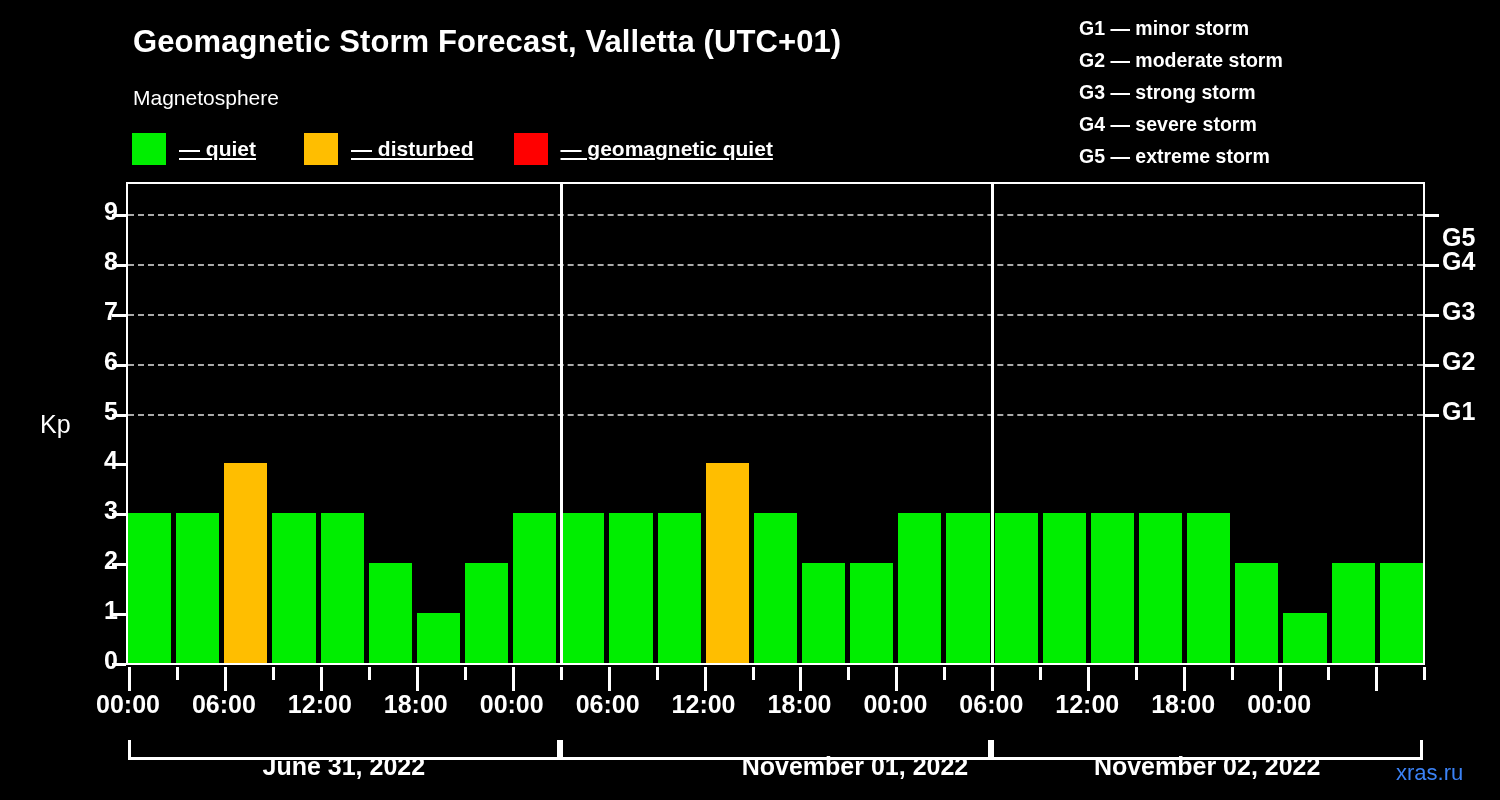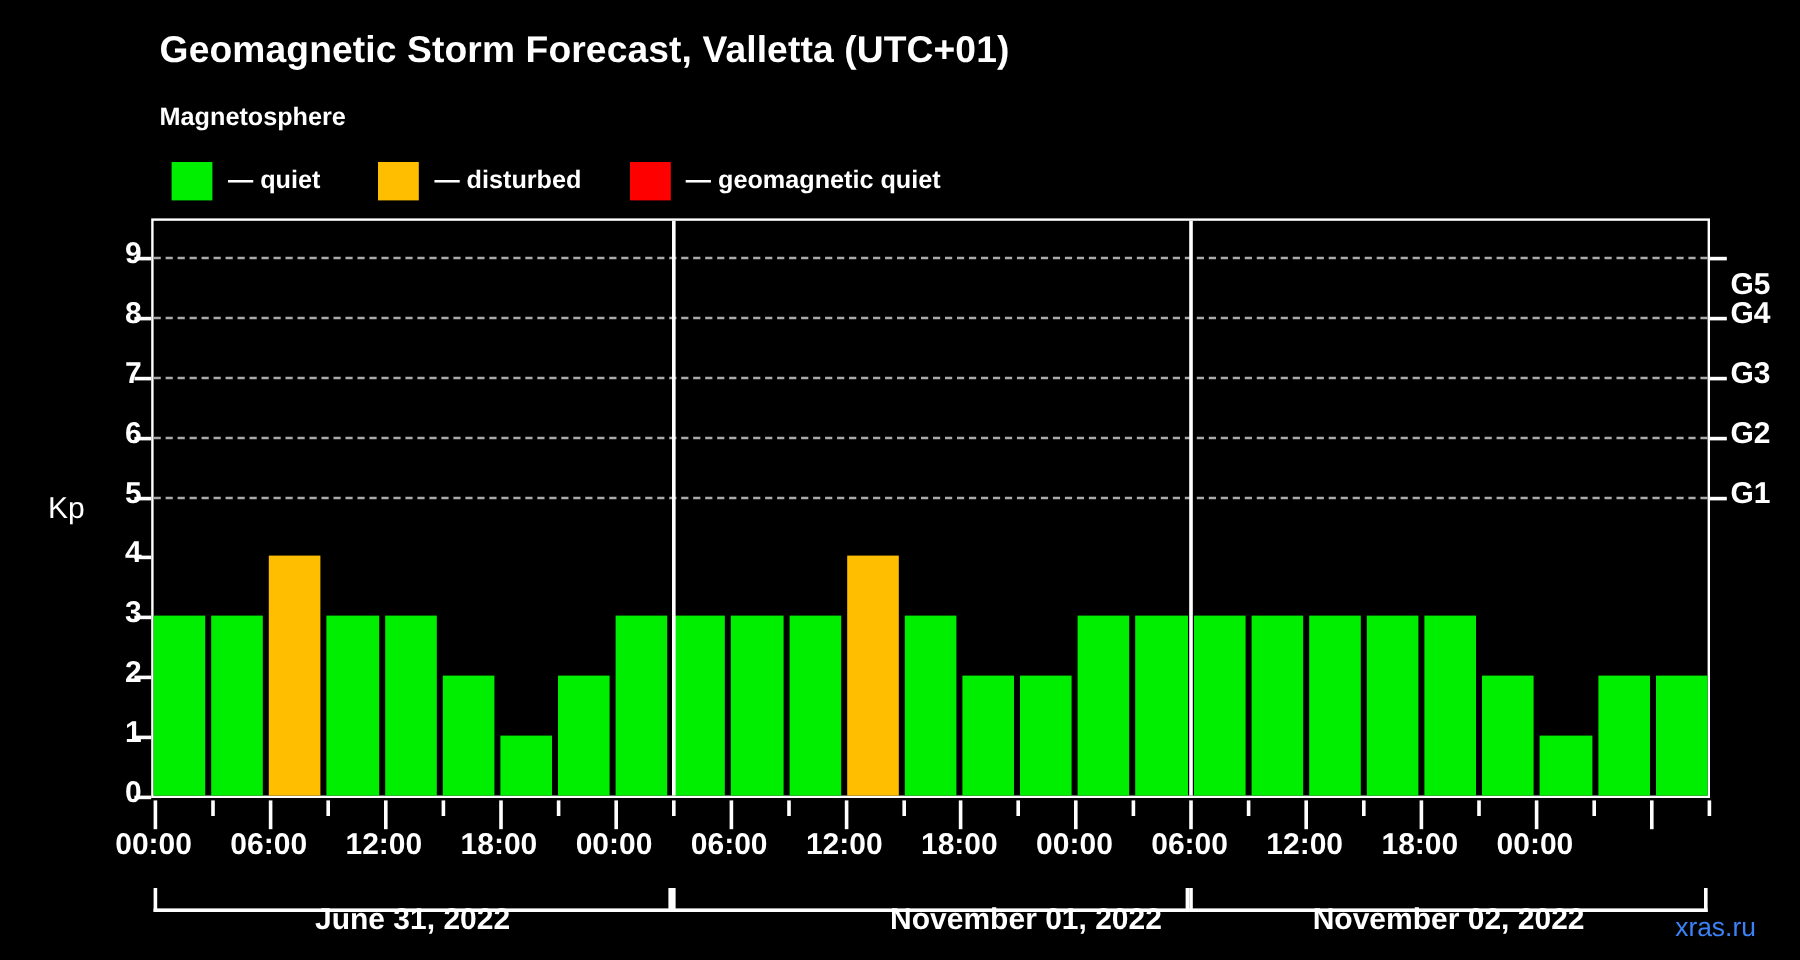--- a/index.html
+++ b/index.html
@@ -3,23 +3,23 @@
 <meta charset="utf-8">
 <style>
   html,body{margin:0;padding:0;background:#000;}
   body{width:1500px;height:800px;overflow:hidden;
        font-family:"Liberation Sans",sans-serif;color:#fff;}
   #root{position:relative;width:1500px;height:800px;background:#000;}
 
   
   .title{position:absolute;left:133px;top:24px;font-size:31px;font-weight:bold;
          letter-spacing:.1px;white-space:nowrap;}
-  .subtitle{position:absolute;left:133px;top:86px;font-size:21px;font-weight:bold;}
-
-  .legend{position:absolute;left:143px;top:133px;height:34px;display:flex;align-items:flex-end;}
+  .subtitle{position:absolute;left:133px;top:86px;font-size:21px;font-weight:normal;}
+
+  .legend{position:absolute;left:132px;top:133px;height:34px;display:flex;align-items:flex-start;text-decoration:underline;}
   .lg-item{display:flex;align-items:center;}
   .sw{width:34px;height:32px;display:block;}
   .lg-txt{font-size:21px;font-weight:bold;white-space:nowrap;margin-left:13px;}
   .gap1{width:48px;}.gap2{width:40px;}
 
   .gscale{position:absolute;left:1079px;top:12px;font-size:19.5px;font-weight:bold;
           line-height:32px;white-space:nowrap;}
 
   
   .plot{position:absolute;left:126px;top:182px;width:1299px;height:483px;
@@ -76,20 +76,27 @@
       <span class="sw" style="background:#FFBE00"></span>
       <span class="lg-txt">— disturbed</span>
     </div>
     <div class="gap2"></div>
     <div class="lg-item">
       <span class="sw" style="background:#FF0000"></span>
       <span class="lg-txt">— geomagnetic quiet</span>
     </div>
   </div>
 
+  <div class="gscale">
+    <div>G1 — minor storm</div>
+    <div>G2 — moderate storm</div>
+    <div>G3 — strong storm</div>
+    <div>G4 — severe storm</div>
+    <div>G5 — extreme storm</div>
+  </div>
 
   <div class="kp">Kp</div>
 
   <div class="plot">
     <div id="gridlines">
         <div class="grid" style="top: 229.521px;"></div>
         <div class="grid" style="top: 179.625px;"></div>
         <div class="grid" style="top: 129.729px;"></div>
         <div class="grid" style="top: 79.8333px;"></div>
         <div class="grid" style="top: 29.9375px;"></div>

